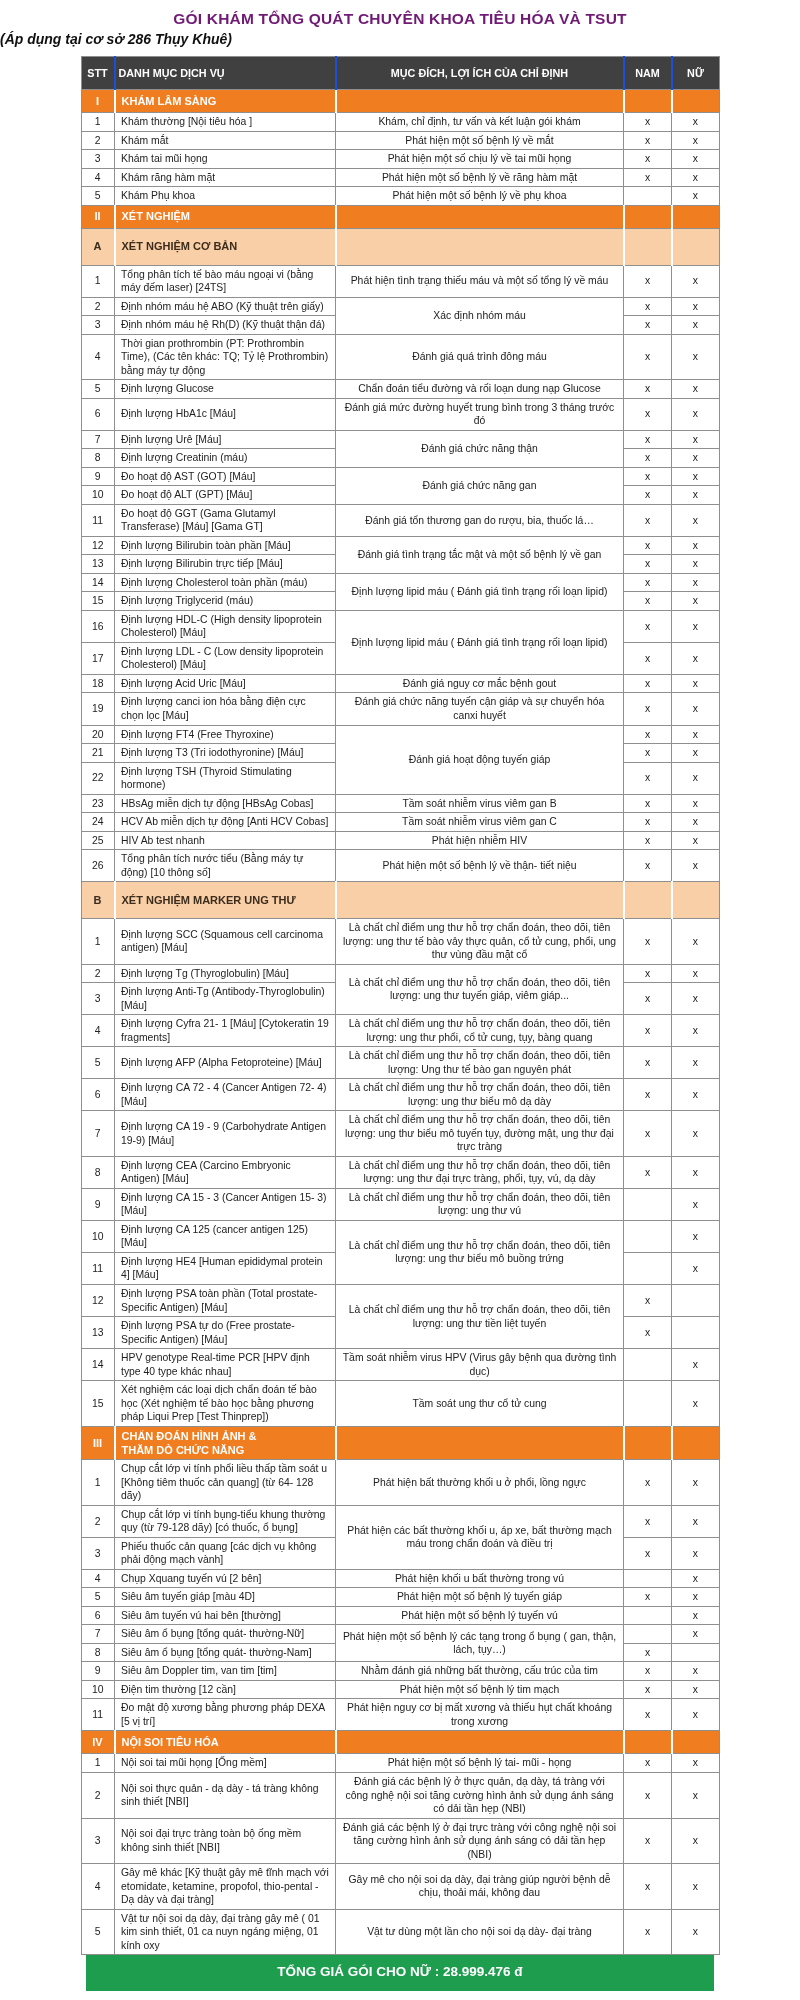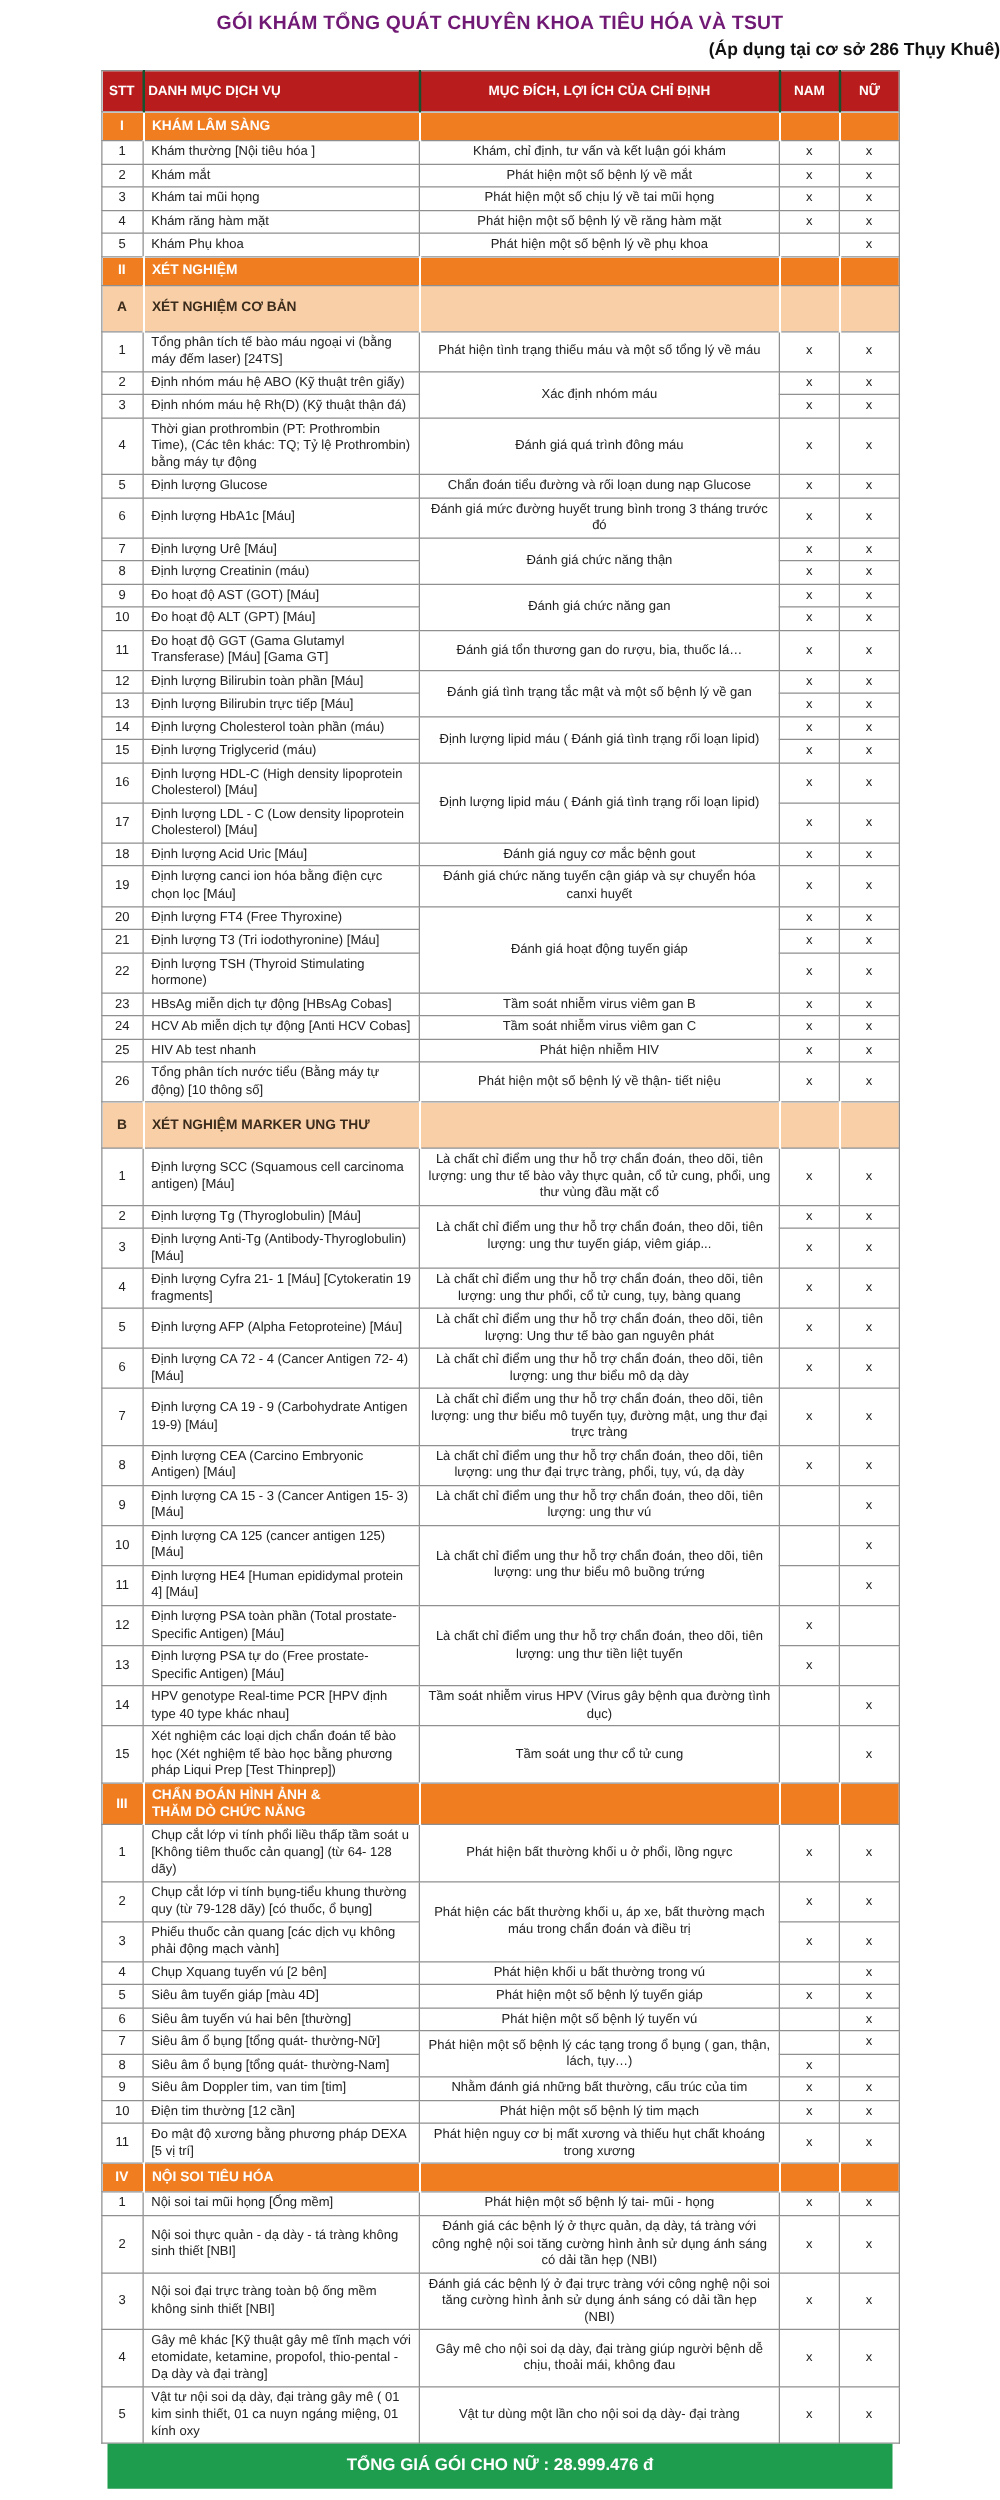--- a/index.html
+++ b/index.html
@@ -7,35 +7,35 @@
     width:800px;height:2000px;background:#ffffff;overflow:hidden;
     font-family:"Liberation Sans", sans-serif;
     -webkit-font-smoothing:antialiased;
   }
   .page{padding-top:10px;}
   .title{
     text-align:center;color:#701a75;font-weight:bold;font-size:15.5px;
     letter-spacing:.2px;
   }
   .subtitle{
-    text-align:right;color:#101010;font-weight:bold;font-size:14px;margin-top:3px;
+    text-align:left;color:#101010;font-weight:bold;font-size:14px;margin-top:3px;font-style:italic;
   }
   table{
     border-collapse:collapse;margin:9px auto 0;width:628px;table-layout:fixed;
   }
   th,td{
     border:1px solid #8f8f8f;font-size:10.4px;padding:2px 6px;
     vertical-align:middle;color:#222222;line-height:1.3;
     overflow:hidden;word-wrap:break-word;
   }
   thead th{
-    background:#b91c1c;color:#ffffff;font-weight:bold;height:28px;
+    background:#404040;color:#ffffff;font-weight:bold;height:28px;
     font-size:10.8px;text-align:center;padding:2px 3px;
   }
-  thead th + th{border-left:2px solid #14532d;}
+  thead th + th{border-left:2px solid #1d4ed8;}
   .c-no{width:30px;text-align:center;padding:2px 1px;}
   .c-sv{width:213px;text-align:left;}
   .c-pp{width:280px;text-align:center;}
   .c-nam{width:40px;text-align:center;}
   .c-nu{width:40px;text-align:center;}
   tr.section td{
     background:#f17d21;color:#ffffff;font-weight:bold;height:18px;font-size:11px;
     white-space:pre-line;
   }
   tr.subsection td{

